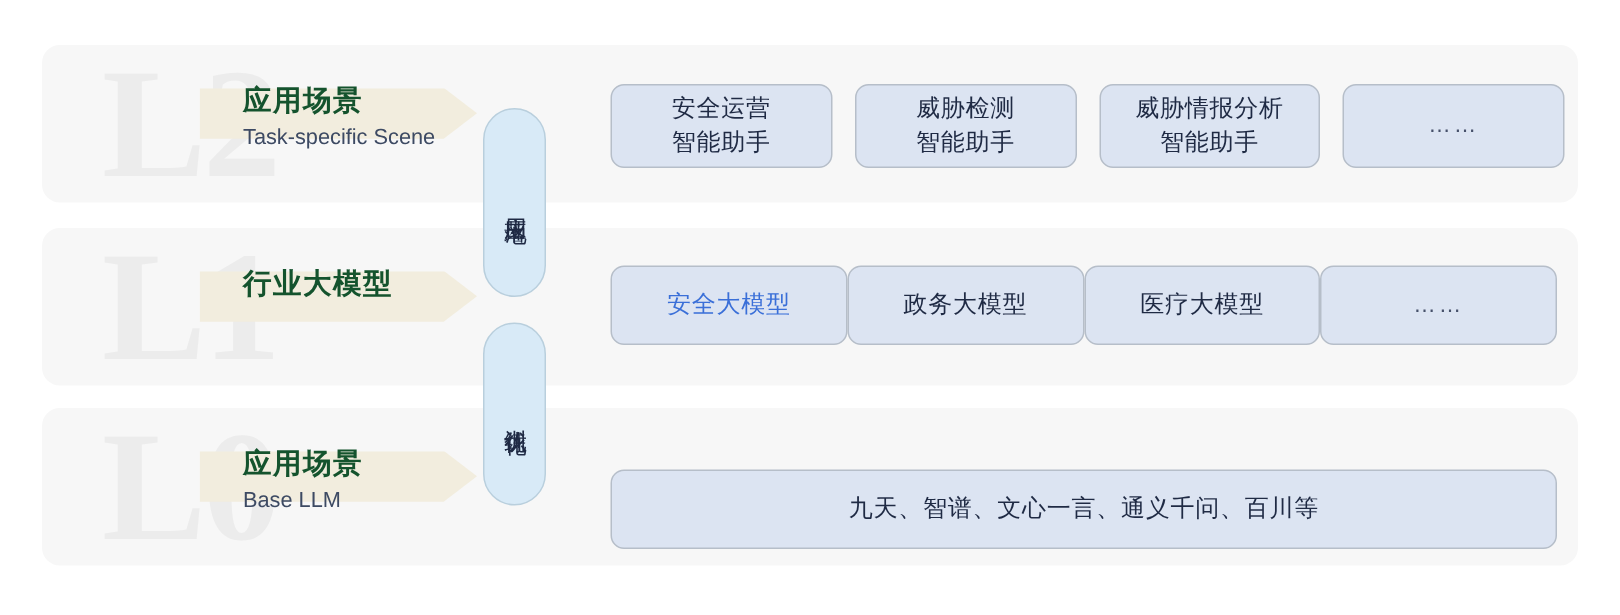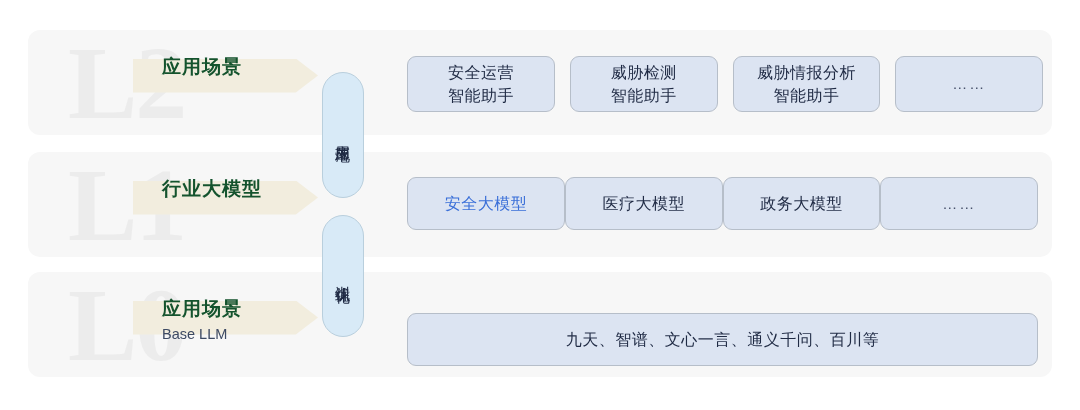--- a/index.html
+++ b/index.html
@@ -153,20 +153,21 @@
 </head>
 <body>
 
 <div class="stage">
 
   <div class="row" id="row-l2">
     <div class="watermark">L2</div>
     <div class="title-block">
       <div class="arrow-banner"></div>
       <div class="title-cn">应用场景</div>
+      <div class="title-en">Task-specific Scene</div>
     </div>
   </div>
 
   <div class="row" id="row-l1">
     <div class="watermark">L1</div>
     <div class="title-block">
       <div class="arrow-banner"></div>
       <div class="title-cn">行业大模型</div>
     </div>
   </div>
@@ -192,22 +193,22 @@
 智能助手</div>
     <div class="card">威胁检测
 智能助手</div>
     <div class="card">威胁情报分析
 智能助手</div>
     <div class="card ellipsis">……</div>
   </div>
 
   <div class="card-strip" id="strip-l1">
     <div class="card accent">安全大模型</div>
+    <div class="card">政务大模型</div>
     <div class="card">医疗大模型</div>
-    <div class="card">政务大模型</div>
     <div class="card ellipsis">……</div>
   </div>
 
   <div class="card-strip" id="strip-l0">
     <div class="card wide">九天、智谱、文心一言、通义千问、百川等</div>
   </div>
 
 </div>
 
 </body></html>

